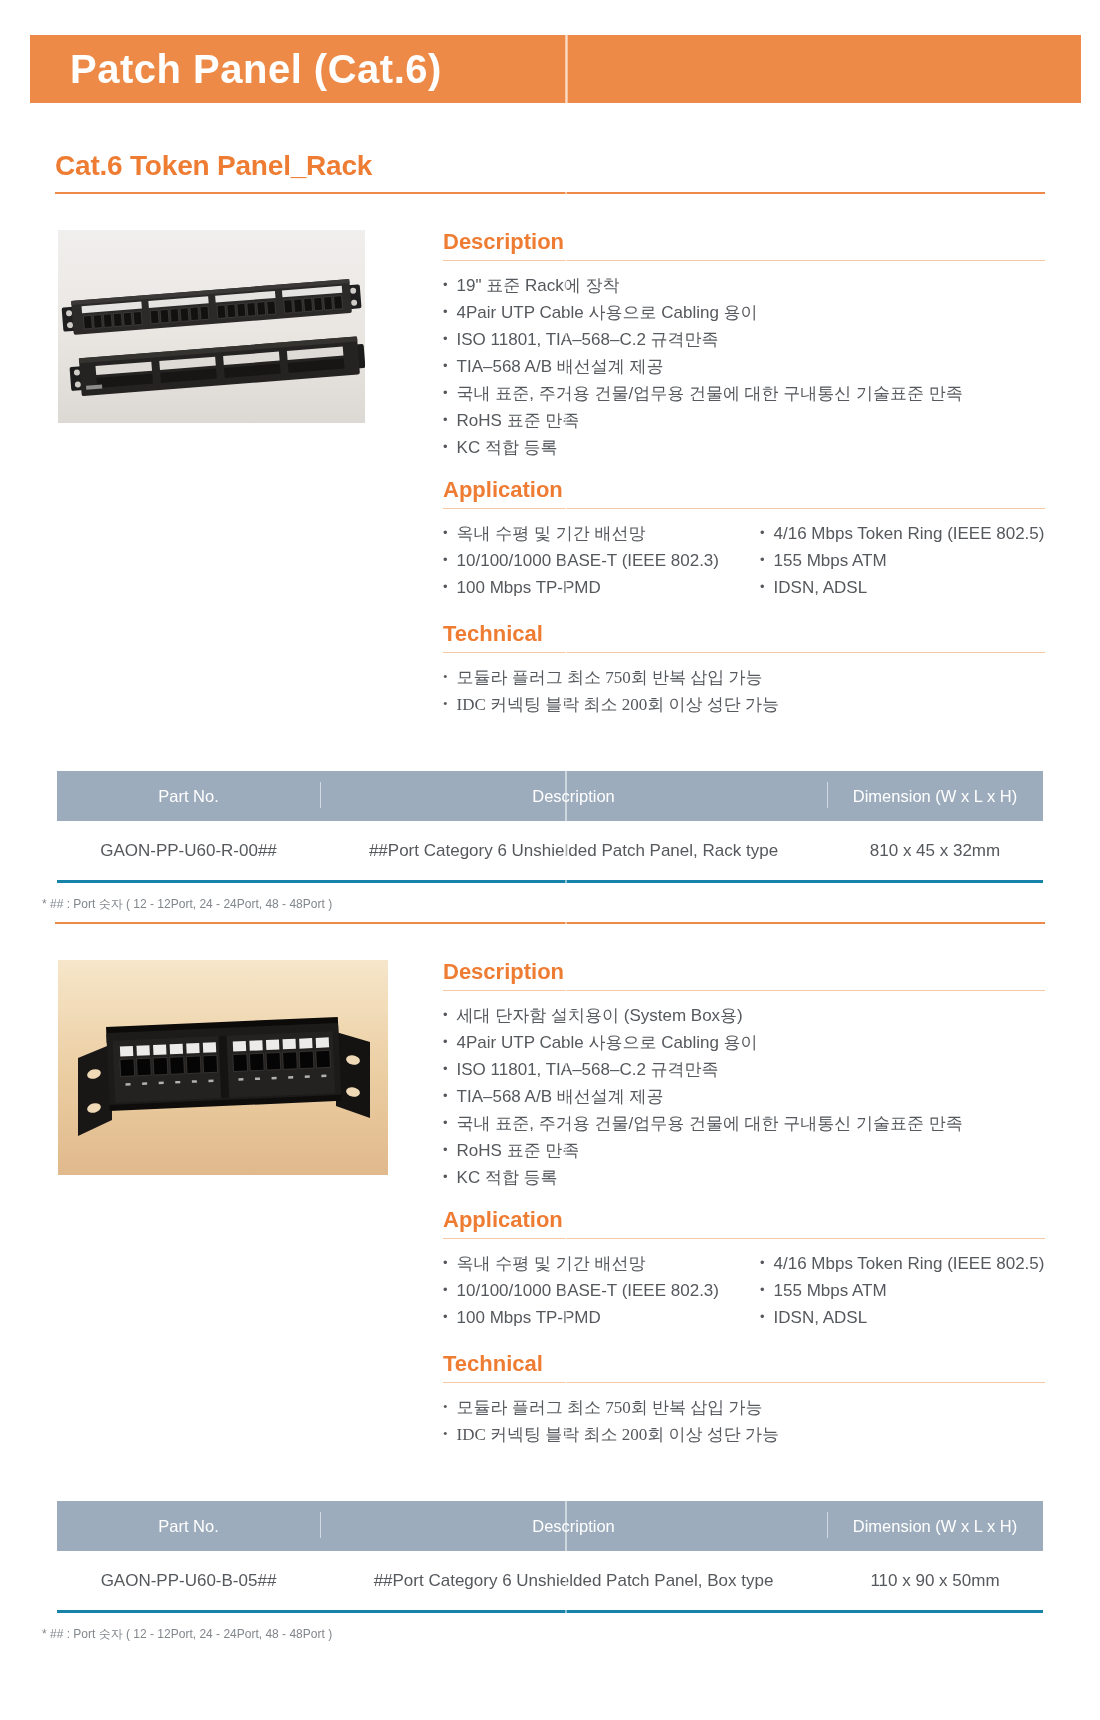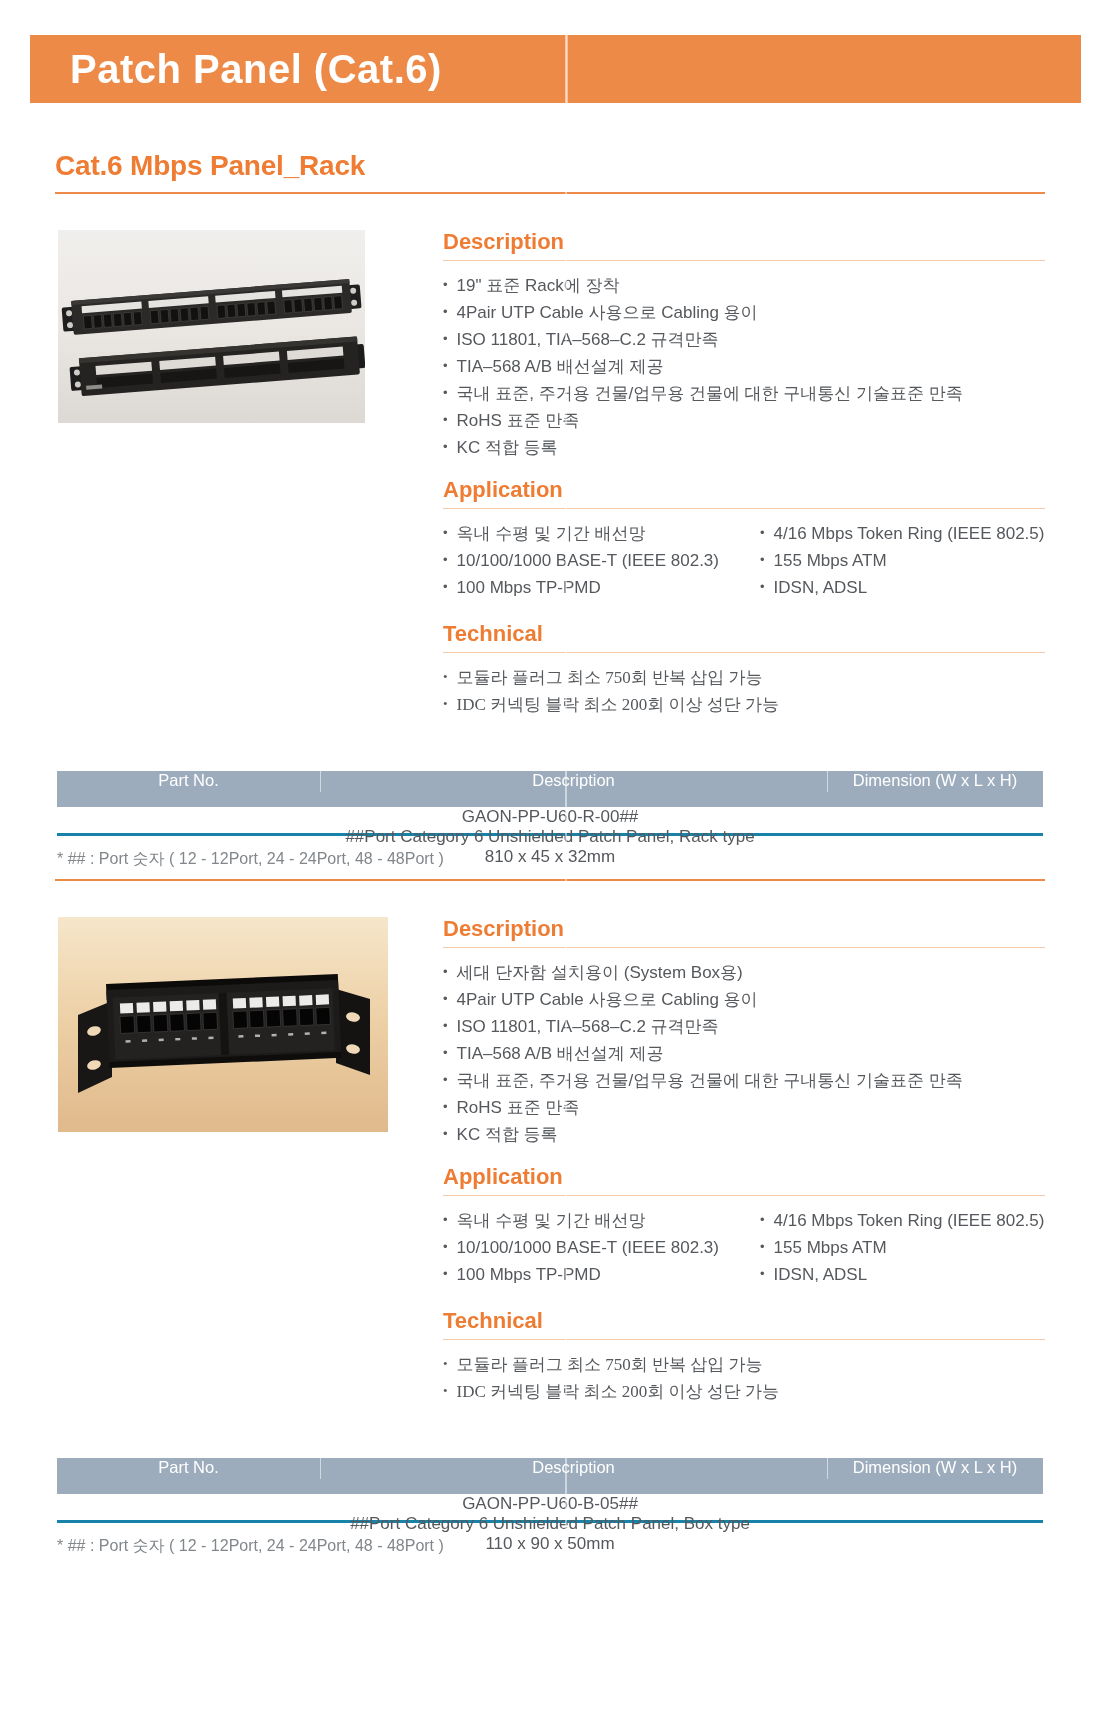--- a/index.html
+++ b/index.html
@@ -39,47 +39,47 @@
   ul.blist li::before { content:"•"; font-size:13px; margin-right:9px;
     position:relative; top:-2px; color:#55585c; }
   .desc-list { margin-bottom:16px; }
   .app-cols { display:flex; margin-bottom:20px;gap:25px; }
   .app-left { width:292px; flex:none; }
   .app-right { flex:1; }
   .tech-list { margin-bottom:0;font-family:Liberation Serif, serif; }
 
   
   .ptable { width:986px; margin:52px 0 0 57px; }
-  .ptable-head { display:flex; height:36px; background:#9dacbc; }
+  .ptable-head { display:flex; height:50px; background:#9dacbc; align-items:center; }
   .ptable-head > div { color:#ffffff; font-size:16.5px; text-align:center; position:relative; }
-  .ptable-row { display:flex; height:29px; background:#ffffff; align-items:center;
-    border-bottom:3px solid #1783a8;flex-direction:column; }
+  .ptable-row { display:flex; height:62px; background:#ffffff; align-items:center;
+    border-bottom:3px solid #1783a8; }
   .ptable-row > div { font-size:17px; color:#55585c; text-align:center; }
   .col1 { width:263px; }
   .col2 { width:507px; }
   .col3 { width:216px; }
   .ptable-head .col2::before, .ptable-head .col3::before {
     content:""; position:absolute; left:0; top:-5px; height:26px; width:1px;
     background:rgba(255,255,255,.55); }
-  .footnote { margin:13px 0 0 57px; font-size:16px; color:#82878c; }
+  .footnote { margin:13px 0 0 42px; font-size:12px; color:#82878c; }
 
   .sec2 { margin-top:0; }
 </style>
 </head>
 <body>
 
 <div class="page-fold"></div>
 
 <div class="banner">
   <h1>Patch Panel (Cat.6)</h1>
   <div class="banner-divider"></div>
 </div>
 
 <div class="section sec1">
-  <div class="section-title">Cat.6 Mbps Panel_Rack</div>
+  <div class="section-title">Cat.6 Token Panel_Rack</div>
   <div class="section-rule"></div>
 
   <div class="section-body">
     <div class="photo">
       <svg viewBox="0 0 307 193" width="307" height="193">
         <defs>
           <linearGradient id="bgGray" x1="0" y1="0" x2="0" y2="1">
             <stop offset="0" stop-color="#f1efed"></stop>
               <stop offset="0.55" stop-color="#e9e6e2"></stop>
               <stop offset="1" stop-color="#dcd8d3"></stop>

